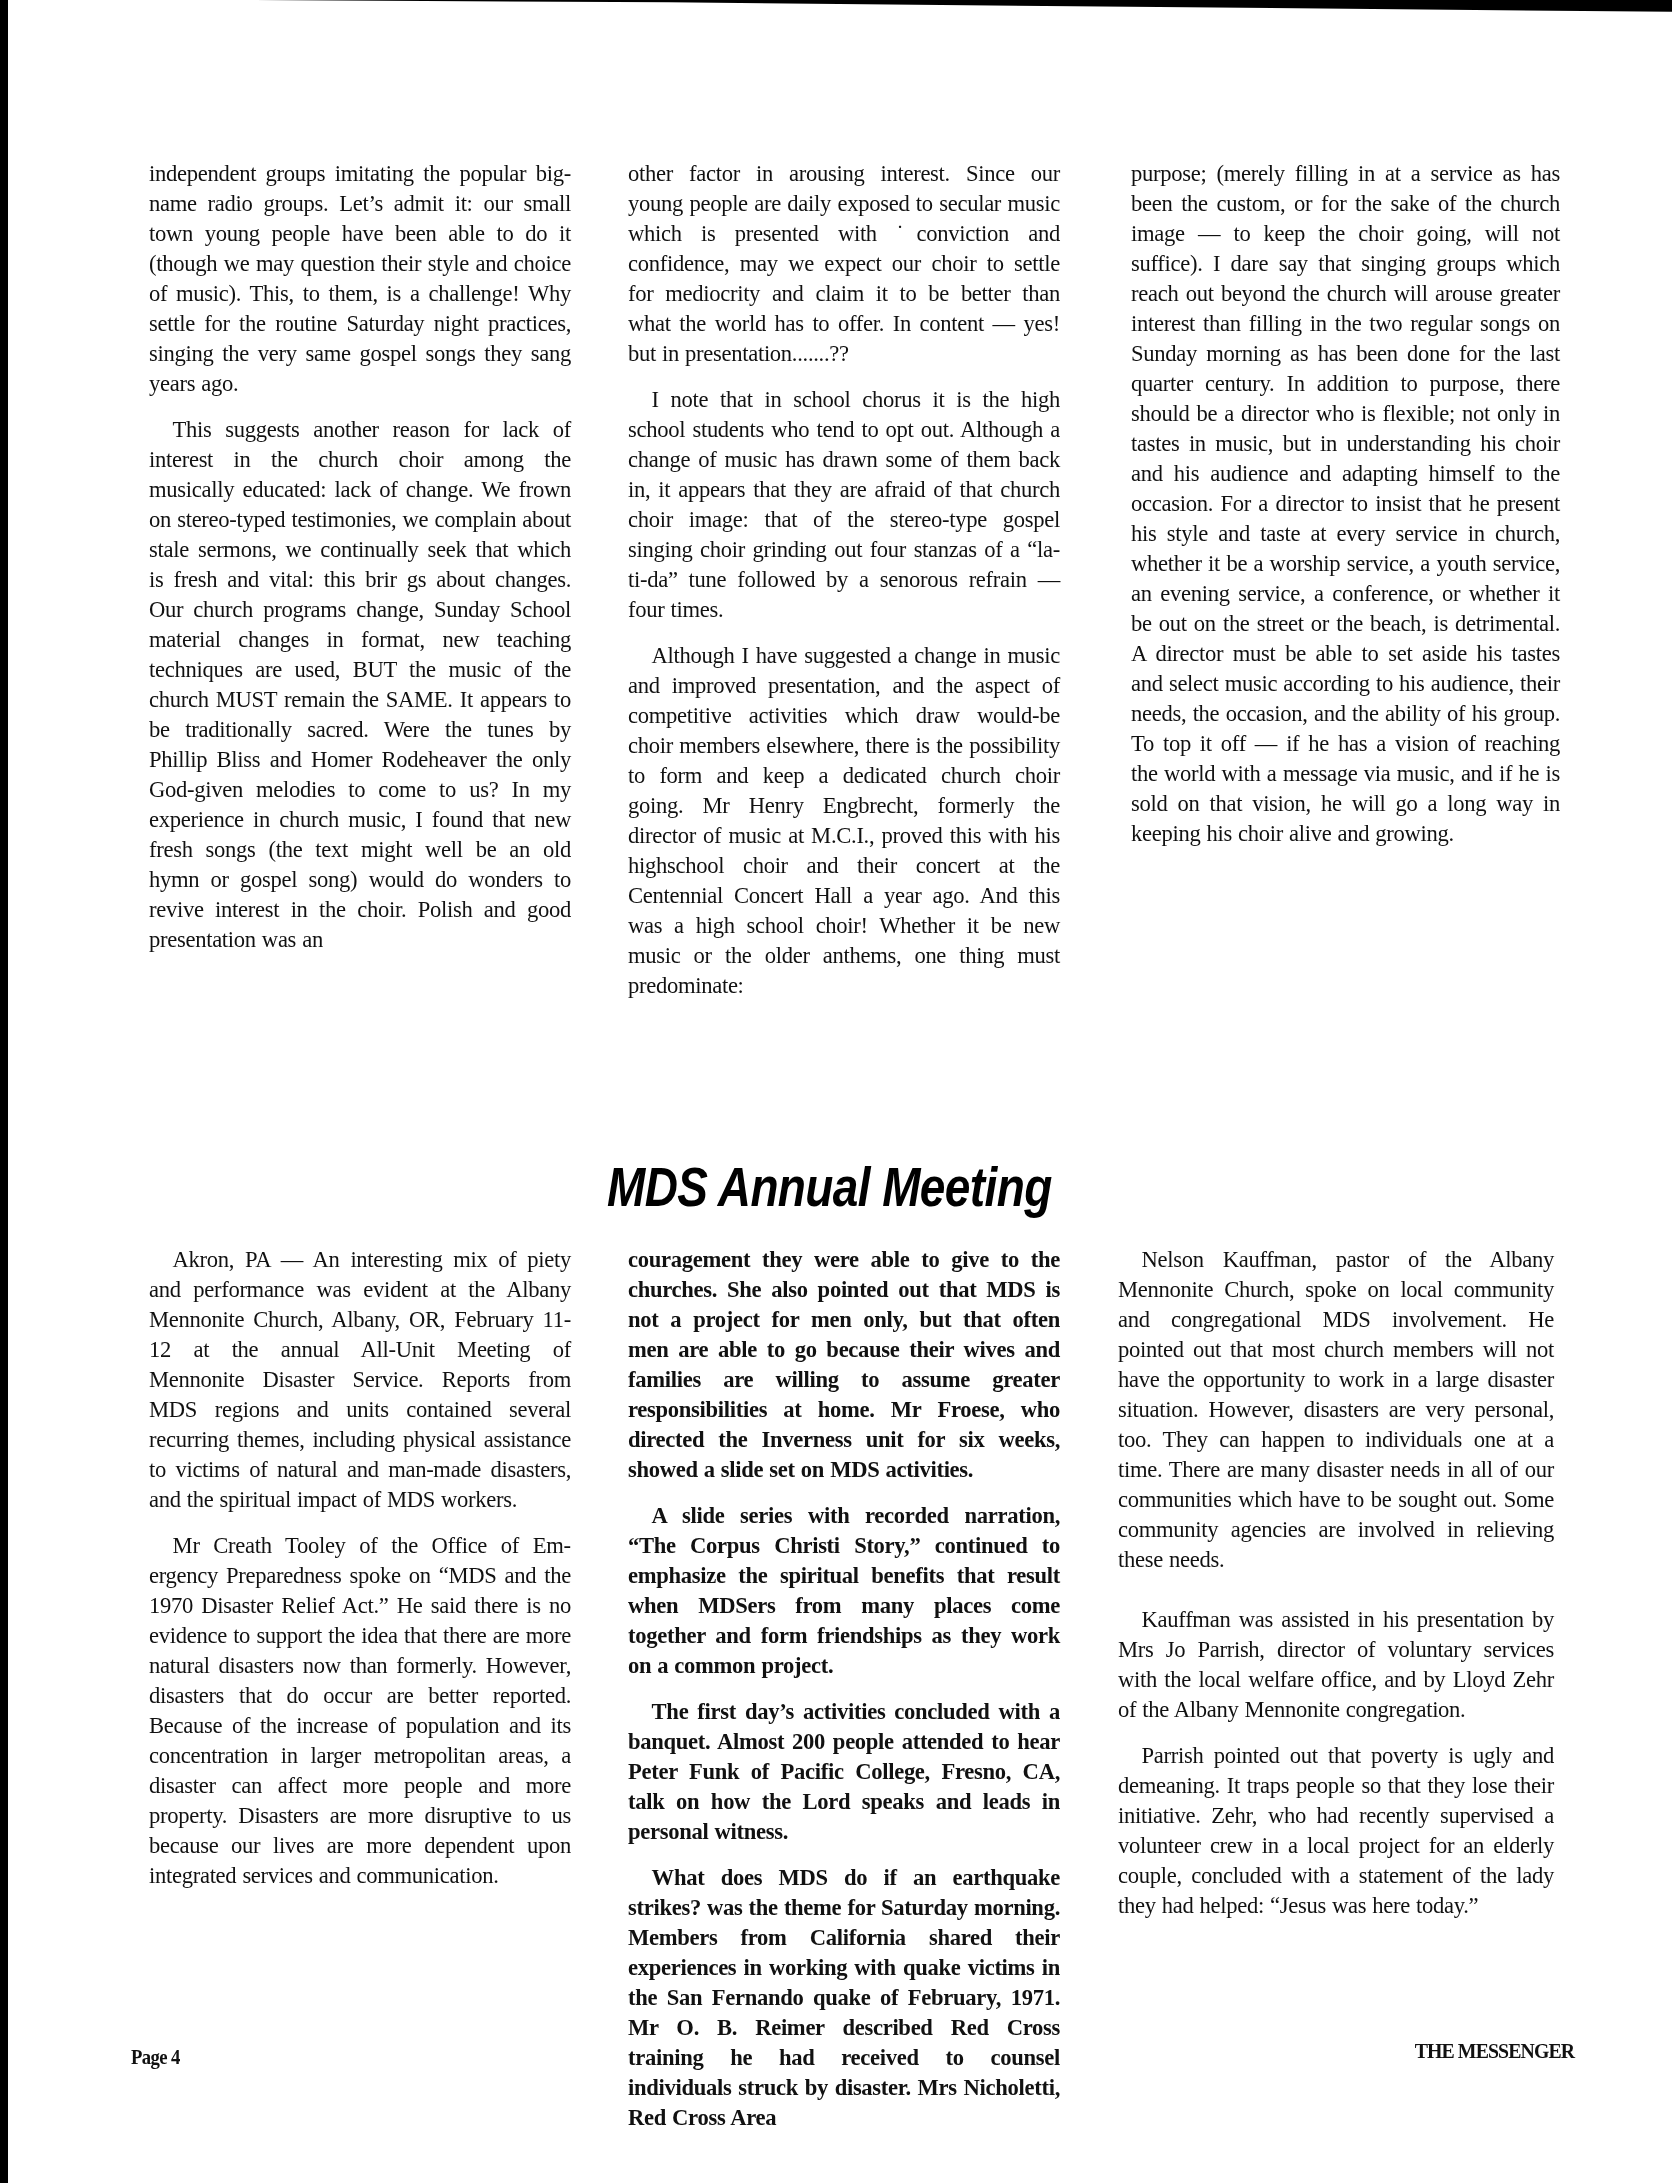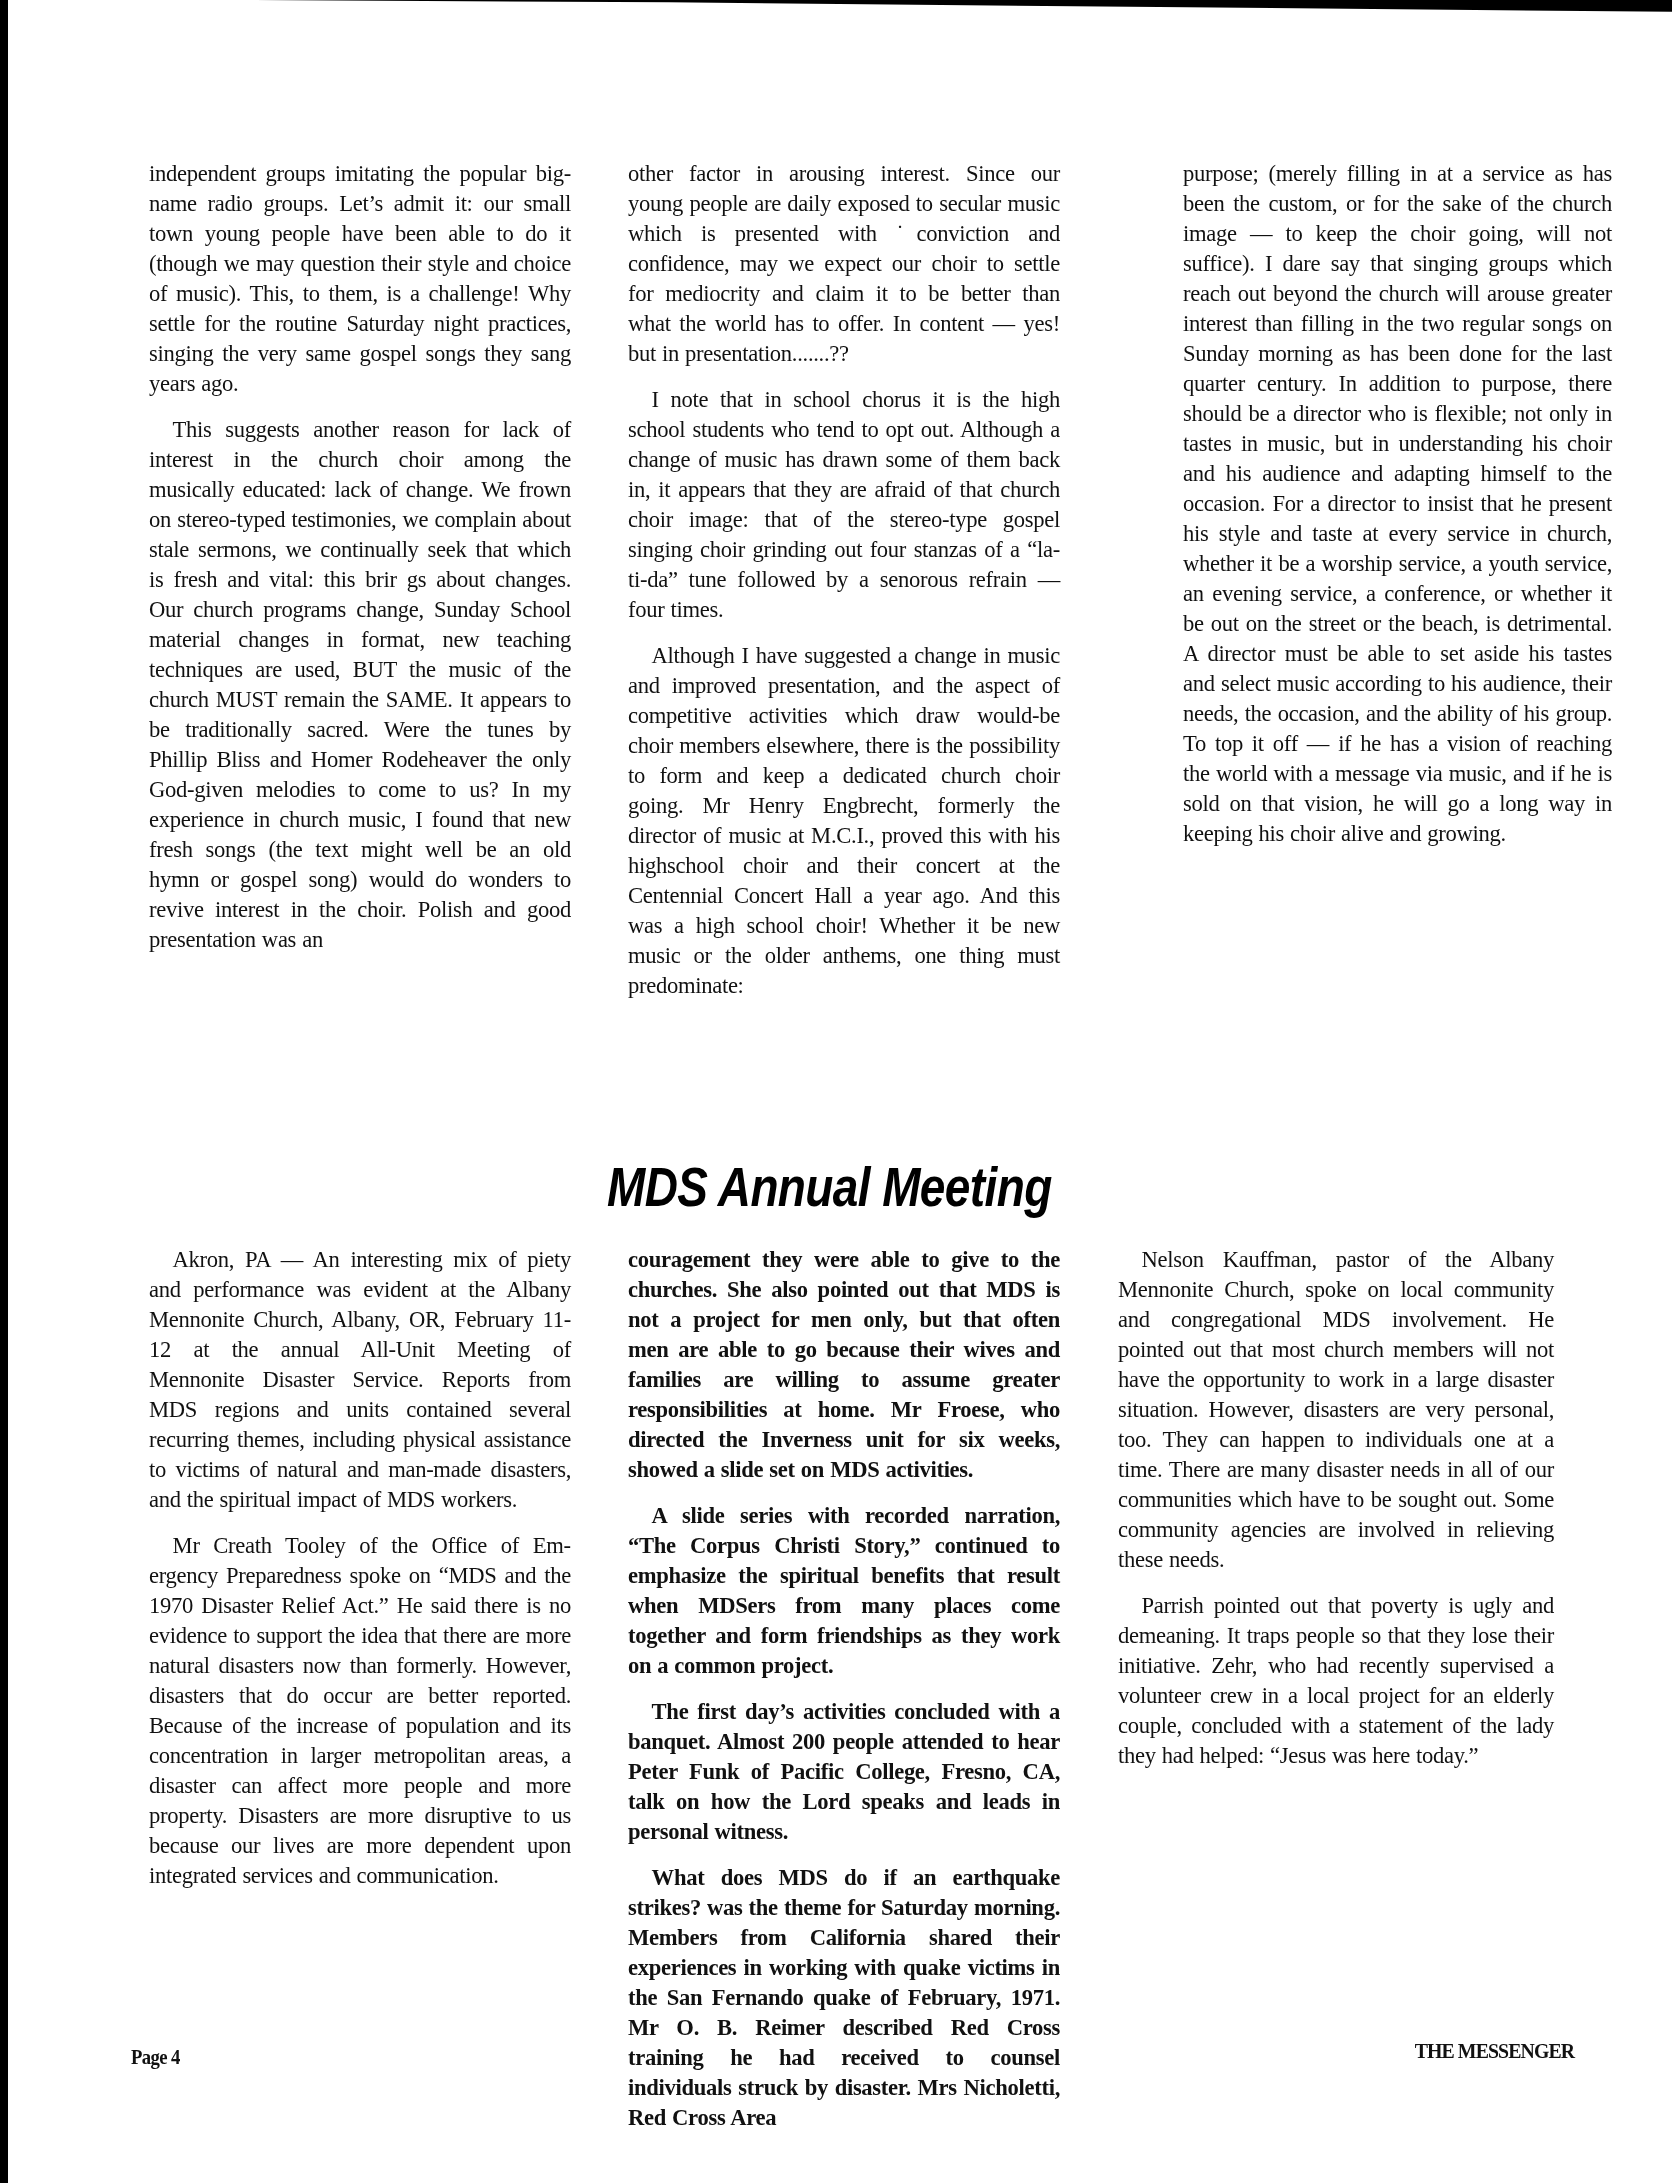--- a/index.html
+++ b/index.html
@@ -21,21 +21,21 @@
     text-align: justify;
     hyphens: manual;
     letter-spacing: -0.3px;
     word-spacing: 0.7px;
   }
   .col p { margin: 16px; text-indent: 23.6px; }
   .col p.noindent { text-indent: 0; }
   .col p.gap { margin-top: 30px; }
   #c1 { left: 133px; top: 143px; width: 454px; }
   #c2 { left: 612px; top: 143px; width: 464px; font-family: Liberation Serif, serif; }
-  #c3 { left: 1167px; top: 143px; width: 461px; }
+  #c3 { left: 1115px; top: 143px; width: 461px; }
   #b1 { left: 133px; top: 1229px; width: 454px; }
   #b2 { left: 612px; top: 1229px; width: 464px; font-weight: bold; }
   #b3 { left: 1102px; top: 1229px; width: 468px; }
   .headline {
     position: absolute; left: 607px; top: 1155px; width: 485px;
     font-family: "Liberation Sans", "DejaVu Sans", sans-serif;
     font-weight: bold; font-style: italic;
     font-size: 56px; line-height: 63px;
     transform: scaleX(0.82); transform-origin: left top;
     letter-spacing: -0.7px; white-space: nowrap; color: #000;
@@ -77,18 +77,19 @@
   <p>Mr Creath Tooley of the Office of Em­ergency Preparedness spoke on “MDS and the 1970 Disaster Relief Act.” He said there is no evidence to support the idea that there are more natural disas­ters now than formerly. However, dis­asters that do occur are better report­ed. Because of the increase of population and its concentration in larger metropol­itan areas, a disaster can affect more people and more property. Disasters are more disruptive to us because our lives are more dependent upon integrat­ed services and communication.</p>
 </div>
 <div class="col" id="b2">
   <p class="noindent">couragement they were able to give to the churches. She also pointed out that MDS is not a project for men only, but that often men are able to go because their wives and families are willing to assume greater responsibilities at home. Mr Froese, who directed the Inverness unit for six weeks, showed a slide set on MDS activities.</p>
   <p>A slide series with recorded narration, “The Corpus Christi Story,” continued to emphasize the spiritual benefits that result when MDSers from many places come together and form friendships as they work on a common project.</p>
   <p>The first day’s activities concluded with a banquet. Almost 200 people attended to hear Peter Funk of Pacific College, Fresno, CA, talk on how the Lord speaks and leads in personal witness.</p>
   <p>What does MDS do if an earthquake strikes? was the theme for Saturday morning. Members from California shared their experiences in working with quake victims in the San Fernando quake of February, 1971. Mr O. B. Reimer des­cribed Red Cross training he had receiv­ed to counsel individuals struck by dis­aster. Mrs Nicholetti, Red Cross Area</p>
 </div>
 <div class="col" id="b3">
   <p>Nelson Kauffman, pastor of the Albany Mennonite Church, spoke on local com­munity and congregational MDS involve­ment. He pointed out that most church members will not have the opportunity to work in a large disaster situation. How­ever, disasters are very personal, too. They can happen to individuals one at a time. There are many disaster needs in all of our communities which have to be sought out. Some community agen­cies are involved in relieving these needs.</p>
+  <p class="gap">Kauffman was assisted in his presen­tation by Mrs Jo Parrish, director of vol­untary services with the local welfare of­fice, and by Lloyd Zehr of the Albany Mennonite congregation.</p>
   <p>Parrish pointed out that poverty is ugly and demeaning. It traps people so that they lose their initiative. Zehr, who had recently supervised a volunteer crew in a local project for an elderly couple, concluded with a statement of the lady they had helped: “Jesus was here today.”</p>
 </div>
 
 <div class="footer-left">Page 4</div>
 <div class="footer-right">THE MESSENGER</div>
 
 
 </body></html>

